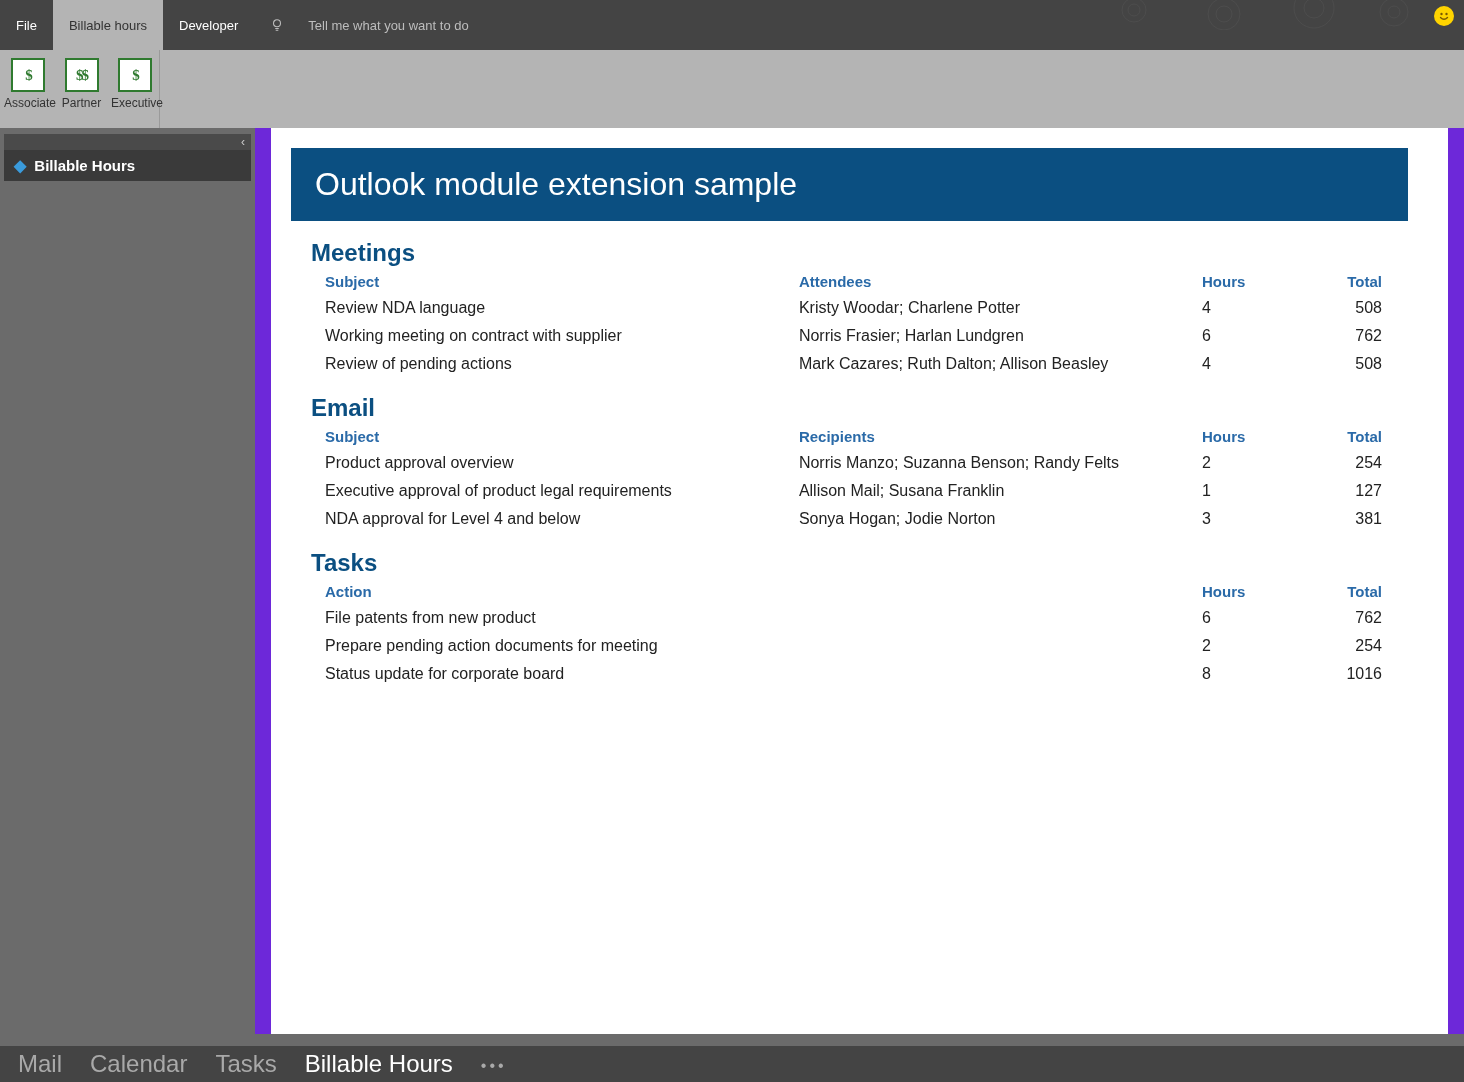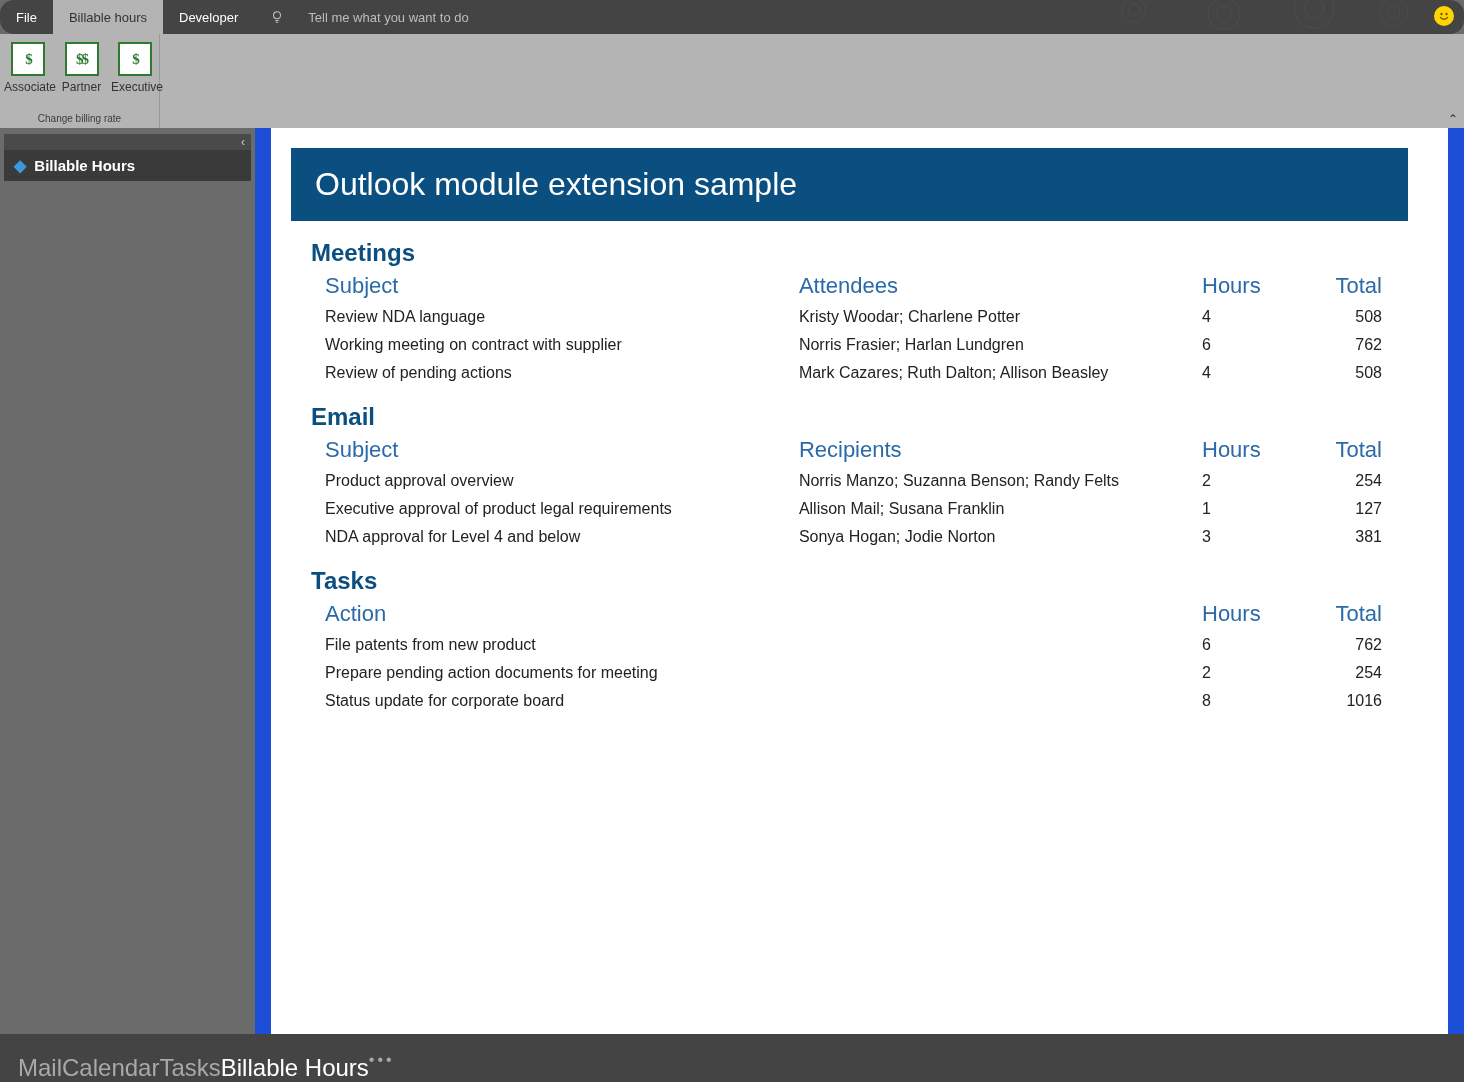--- a/index.html
+++ b/index.html
@@ -7,28 +7,27 @@
       font-family: "Segoe UI", Tahoma, sans-serif;
       background: #6b6b6b;
       width: 1464px;
       height: 1082px;
       overflow: hidden;
       position: relative;
     }
 
     
     .top-tabs {
-      height: 34px;
+      height: 50px;
       background: #444444;
       display: flex;
       align-items: stretch;
       font-size: 13px;
       color: #fff;
       position: relative;
-      border-radius: 14px;
     }
     .top-tabs .tab-item {
       padding: 0 16px;
       display: flex;
       align-items: center;
       cursor: pointer;
     }
     .top-tabs .tab-item.active {
       background: #b4b4b4;
       color: #333;
@@ -159,21 +158,21 @@
       align-items: center;
       gap: 8px;
     }
     .sidebar-active-item .shield-icon {
       color: #3a9bdc;
       font-size:16px;
     }
 
     .main-col {
       flex: 1;
-      background:#1d4ed8;
+      background:#6d28d9;
       padding:0 16px 0 16px;
     }
     .content-panel {
       flex: 1;
       background: #fff;
       padding: 0;
       overflow:auto;
       height:100%;
     }
     .content-inner {
@@ -195,43 +194,43 @@
       margin-bottom: 4px;
     }
     table.data-table {
       width: 100%;
       border-collapse: collapse;
       font-size: 16px;
       color:#222;
     }
     table.data-table th {
       text-align: left;
-      font-weight: 400;
+      font-weight: 700;
       color: #2a6aa8;
-      font-size: 22px;
+      font-size: 15px;
       padding: 2px 6px 4px 14px;
     }
     table.data-table td {
       padding: 5px 6px 5px 14px;
       vertical-align: top;
     }
     .col-hours { width: 110px; }
     .col-total { width: 90px; text-align:right; }
     table.data-table th.col-total { text-align:right; }
     table.data-table td.col-total { }
 
     
     .bottom-nav {
       position: absolute;
       left: 0; right: 0; bottom: 0;
-      height: 48px;
+      height: 36px;
       background: #444444;
       display: flex;
-      align-items: flex-end;
-      gap: 0;
+      align-items: center;
+      gap: 28px;
       padding: 0 18px;
       font-size: 24px;
       color: #a9a9a9;
     }
     .bottom-nav .nav-item { cursor: pointer; font-weight:300; }
     .bottom-nav .nav-item.active { color: #fff; }
     .bottom-nav .more-dots {
       font-size:16px;
       letter-spacing: 3px;
       cursor:pointer;

